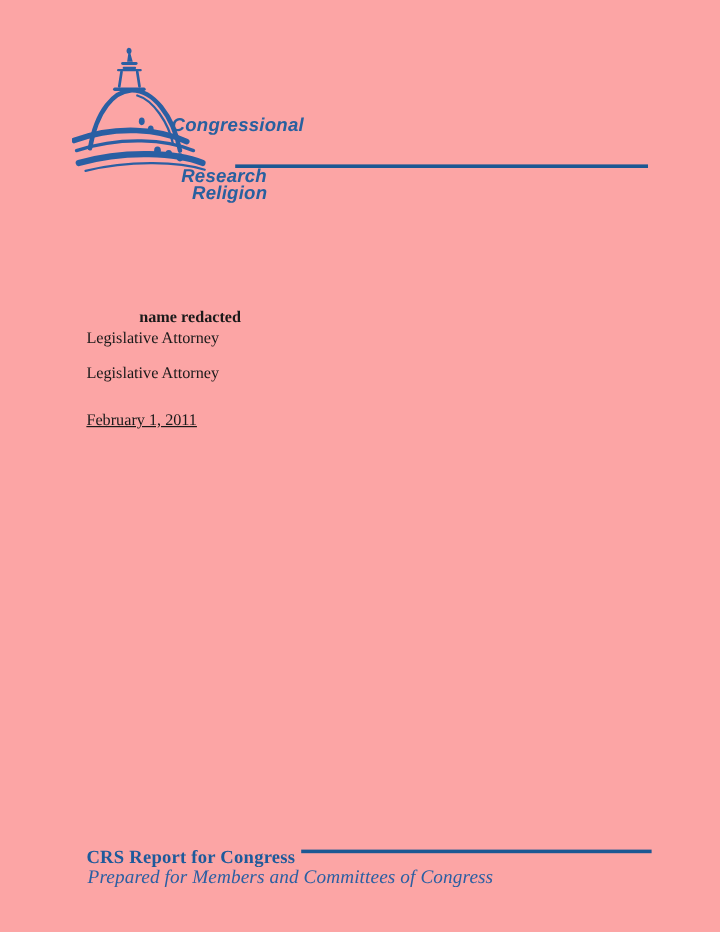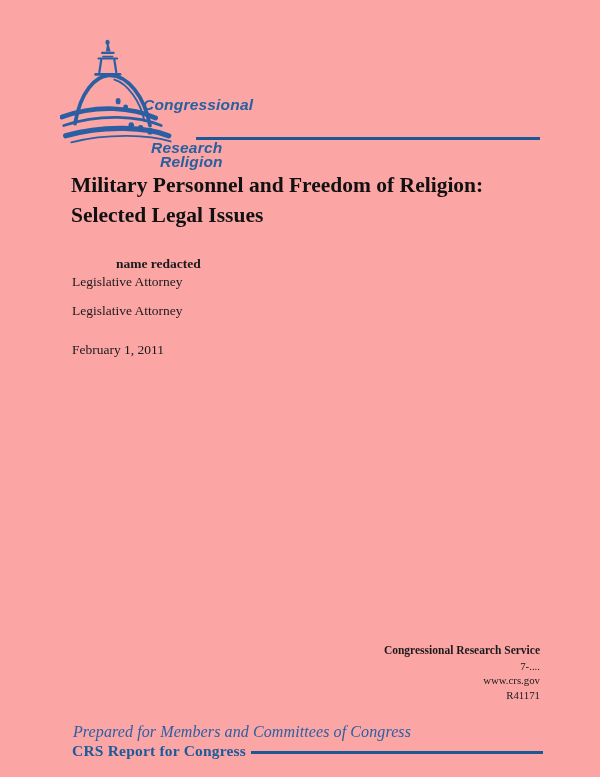--- a/index.html
+++ b/index.html
@@ -36,33 +36,33 @@
   
   .report-title {
     position: absolute; left: 71px; top: 170px; width: 482px;
     font-size: 21.5px; line-height: 30px; font-weight: bold; color: #111;
   }
 
   
   .authors { position: absolute; left: 72px; top: 255px; width: 300px; font-size: 13.5px; }
   .author-name { font-weight: bold; line-height: 18px; margin-left: 44px; }
   .author-role { line-height: 18px; margin-bottom: 11px; }
-  .report-date { margin-top: 21px; line-height: 18px; }
+  .report-date { margin-top: 21px; line-height: 18px; text-decoration: underline; }
 
   
   .footer-right {
     position: absolute; right: 60px; top: 643px;
     text-align: right; font-size: 10.8px; line-height: 14.2px; color: #1a1a1a;
   }
   .footer-right .org { font-weight: bold; font-size: 11.5px; margin-bottom: 2px; }
 
   
   .footer-left-row {
     position: absolute; left: 72px; right: 57px; top: 706px;
-    display: flex; align-items: center; margin-top: 36px;
+    display: flex; 
   }
   .crs-report-title {
     font-size: 15.5px; font-weight: bold; color: #1d5a9b;
     white-space: nowrap; letter-spacing: 0.2px;
   }
   .footer-rule { flex: 1; height: 3px; background: #1c5893; margin-left: 5px; margin-top: 2px; }
   .crs-report-subtitle {
     position: absolute; left: 73px; top: 723px;
     font-style: italic; font-size: 16px; color: #2a5fa3; letter-spacing: 0.1px;
   }
@@ -102,35 +102,28 @@
       </g>
     </svg>
     <div class="logo-text">
       <div class="l1">Congressional</div>
       <div class="l2">Research</div>
       <div class="l3">Religion</div>
     </div>
   </div>
   <div class="header-rule"></div>
 
-  <h1 class="report-title">Military Personnel and Freedom of Religion: Selected Legal Issues</h1>
 
   <div class="authors">
     <div class="author-name">name redacted</div>
     <div class="author-role">Legislative Attorney</div>
     <div class="author-role">Legislative Attorney</div>
     <div class="report-date">February 1, 2011</div>
   </div>
 
-  <div class="footer-right">
-    <div class="org">Congressional Research Service</div>
-    <div>7-....</div>
-    <div>www.crs.gov</div>
-    <div>R41171</div>
-  </div>
 
   <div class="footer-left-row">
     <span class="crs-report-title">CRS Report for Congress</span>
     <span class="footer-rule"></span>
   </div>
   <div class="crs-report-subtitle">Prepared for Members and Committees of Congress</div>
 
 </div>
 
 </body></html>

